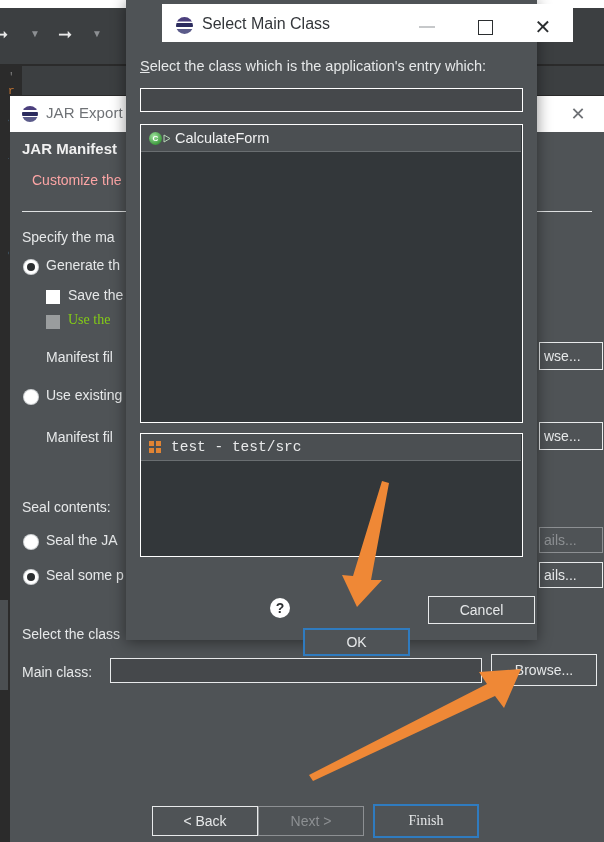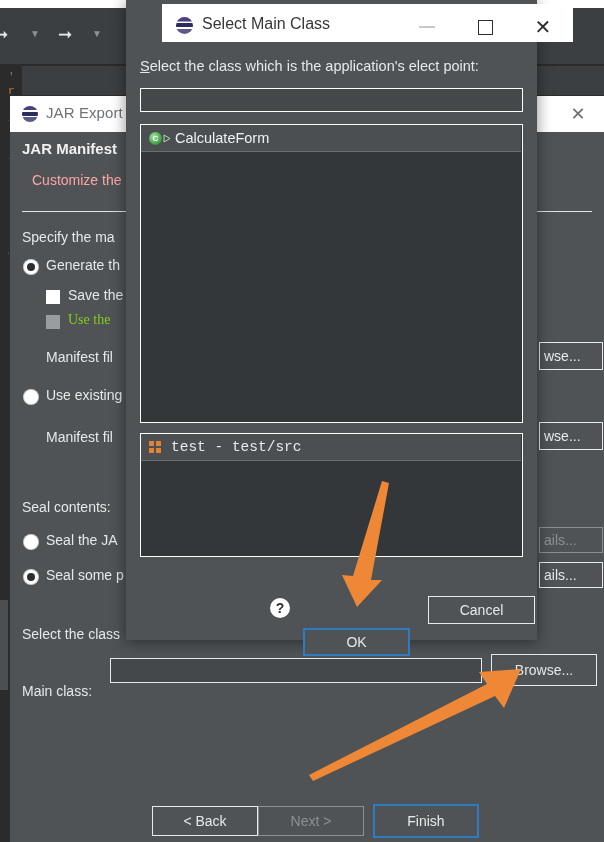--- a/index.html
+++ b/index.html
@@ -181,46 +181,46 @@
     <div class="radio" style="left:14px;top:439px;"></div>
     <div class="jar-lbl" style="left:36px;top:436px;">Seal the JA</div>
     <div class="btn dim" style="left:529px;top:431px;width:64px;height:26px;justify-content:flex-start;padding-left:4px;">ails...</div>
 
     <div class="radio on" style="left:14px;top:474px;"></div>
     <div class="jar-lbl" style="left:36px;top:471px;">Seal some p</div>
     <div class="btn" style="left:529px;top:466px;width:64px;height:26px;justify-content:flex-start;padding-left:4px;">ails...</div>
 
     <div class="jar-lbl" style="left:12px;top:530px;">Select the class</div>
 
-    <div class="jar-lbl" style="left:12px;top:568px;margin-top:19px;">Main class:</div>
+    <div class="jar-lbl" style="left:12px;top:568px;">Main class:</div>
     <div class="field" style="left:100px;top:562px;width:372px;height:25px;"></div>
     <div class="btn" style="left:481px;top:558px;width:106px;height:32px;">Browse...</div>
 
     <div class="btn dim" style="left:248px;top:710px;width:106px;height:30px;">Next &gt;</div>
     <div class="btn" style="left:142px;top:710px;width:106px;height:30px;">&lt; Back</div>
-    <div class="btn prim" style="left:363px;top:708px;width:106px;height:34px;">Finish</div>
+    <div class="btn prim" style="left:363px;top:708px;width:106px;height:34px;font-family:Liberation Serif, serif;">Finish</div>
 
   </div>
 
   <div id="smc">
 
     <div id="smc-titlebar">
       <div id="smc-icon"></div>
       <div id="smc-title">Select Main Class</div>
       <div class="wbtn" id="smc-min">
           <div id="smc-minbar"></div>
         </div>
       <div class="wbtn" id="smc-max">
           <div id="smc-maxbox"></div>
         </div>
       <div class="wbtn" id="smc-close">✕</div>
     </div>
 
     <div id="smc-prompt">
-      <u>S</u><span>elect the class which is the application's elect point:</span>
+      <u>S</u><span>elect the class which is the application's entry which:</span>
     </div>
 
     <div id="smc-input" title=""></div>
 
     <div id="smc-listbox">
       <div id="smc-listitem">
         <span class="class-ico">C</span>
         <svg class="arrow-ico" viewBox="0 0 9 11">
           <path d="M1 2 L7 5.5 L1 9 Z" fill="none" stroke="#b9d9b9" stroke-width="1"></path>
         </svg>

